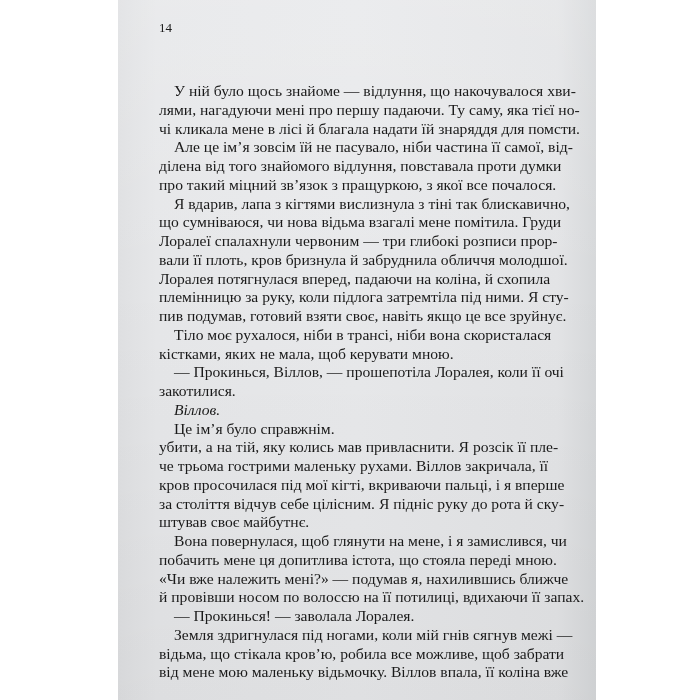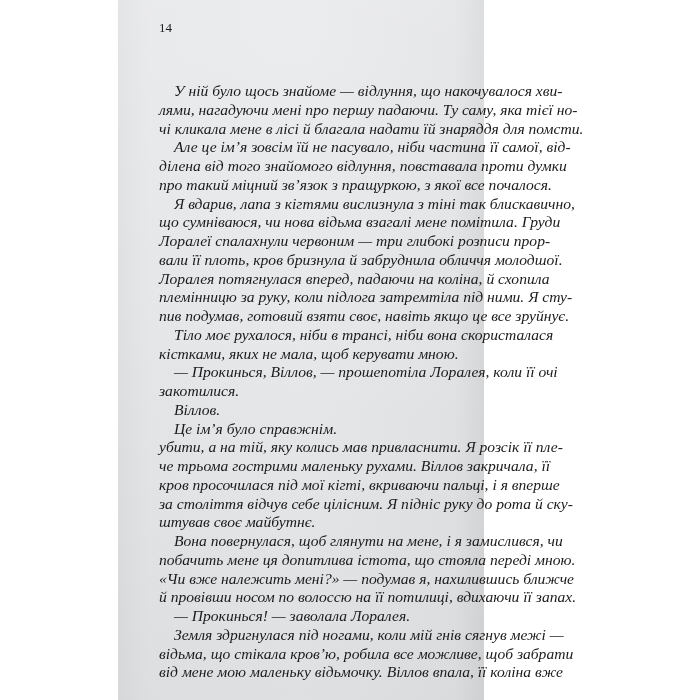--- a/index.html
+++ b/index.html
@@ -1,41 +1,41 @@
 <!DOCTYPE html>
 <html><head>
 <meta charset="utf-8">
 <style>
   html, body { margin:0; padding:0; }
   body {
     width:700px; height:700px; background:#ffffff; position:relative; overflow:hidden;
   }
   .page {
-    position:absolute; left:118px; top:0; width:366px; height:700px;
+    position:absolute; left:118px; top:0; width:478px; height:700px;
     background: linear-gradient(90deg, #dfe0e2 0%, #e6e7e9 8%, #e8e9eb 50%, #e3e4e6 92%, #d6d8da 100%);
   }
   .page-shade {
     position:absolute; left:0; top:0; width:100%; height:100%;
     background: linear-gradient(180deg, rgba(255,255,255,0.15) 0%, rgba(0,0,0,0) 40%, rgba(0,0,0,0.04) 100%);
     pointer-events:none;
   }
   .page-number {
     position:absolute; left:41px; top:20px;
     font-family:"Liberation Serif", serif; font-size:13px; color:#1c1c1c;
   }
   .text-block {
     position:absolute; left:41px; top:82px; width:386px;
     font-family:"Liberation Serif", serif; font-size:15.6px; line-height:18.75px;
     color:#1a1a1a; text-align:justify; hyphens:manual;
   }
   .para { margin:0; text-indent:15px; }
   .para .ln { display:block; text-align-last:justify; white-space:nowrap; }
   .para .ln.last { text-align-last:left; }
   .para .ln.indent { padding-left:15px; }
-  .para { text-indent:0;font-style:italic; }
+  .para { text-indent:0; }
   .ital { font-style:italic; }
 </style>
 </head>
 <body>
 
 <div class="page">
   <div class="page-shade"></div>
   <div class="page-number">14</div>
   <div class="text-block" id="text-block">
       <p class="para">

